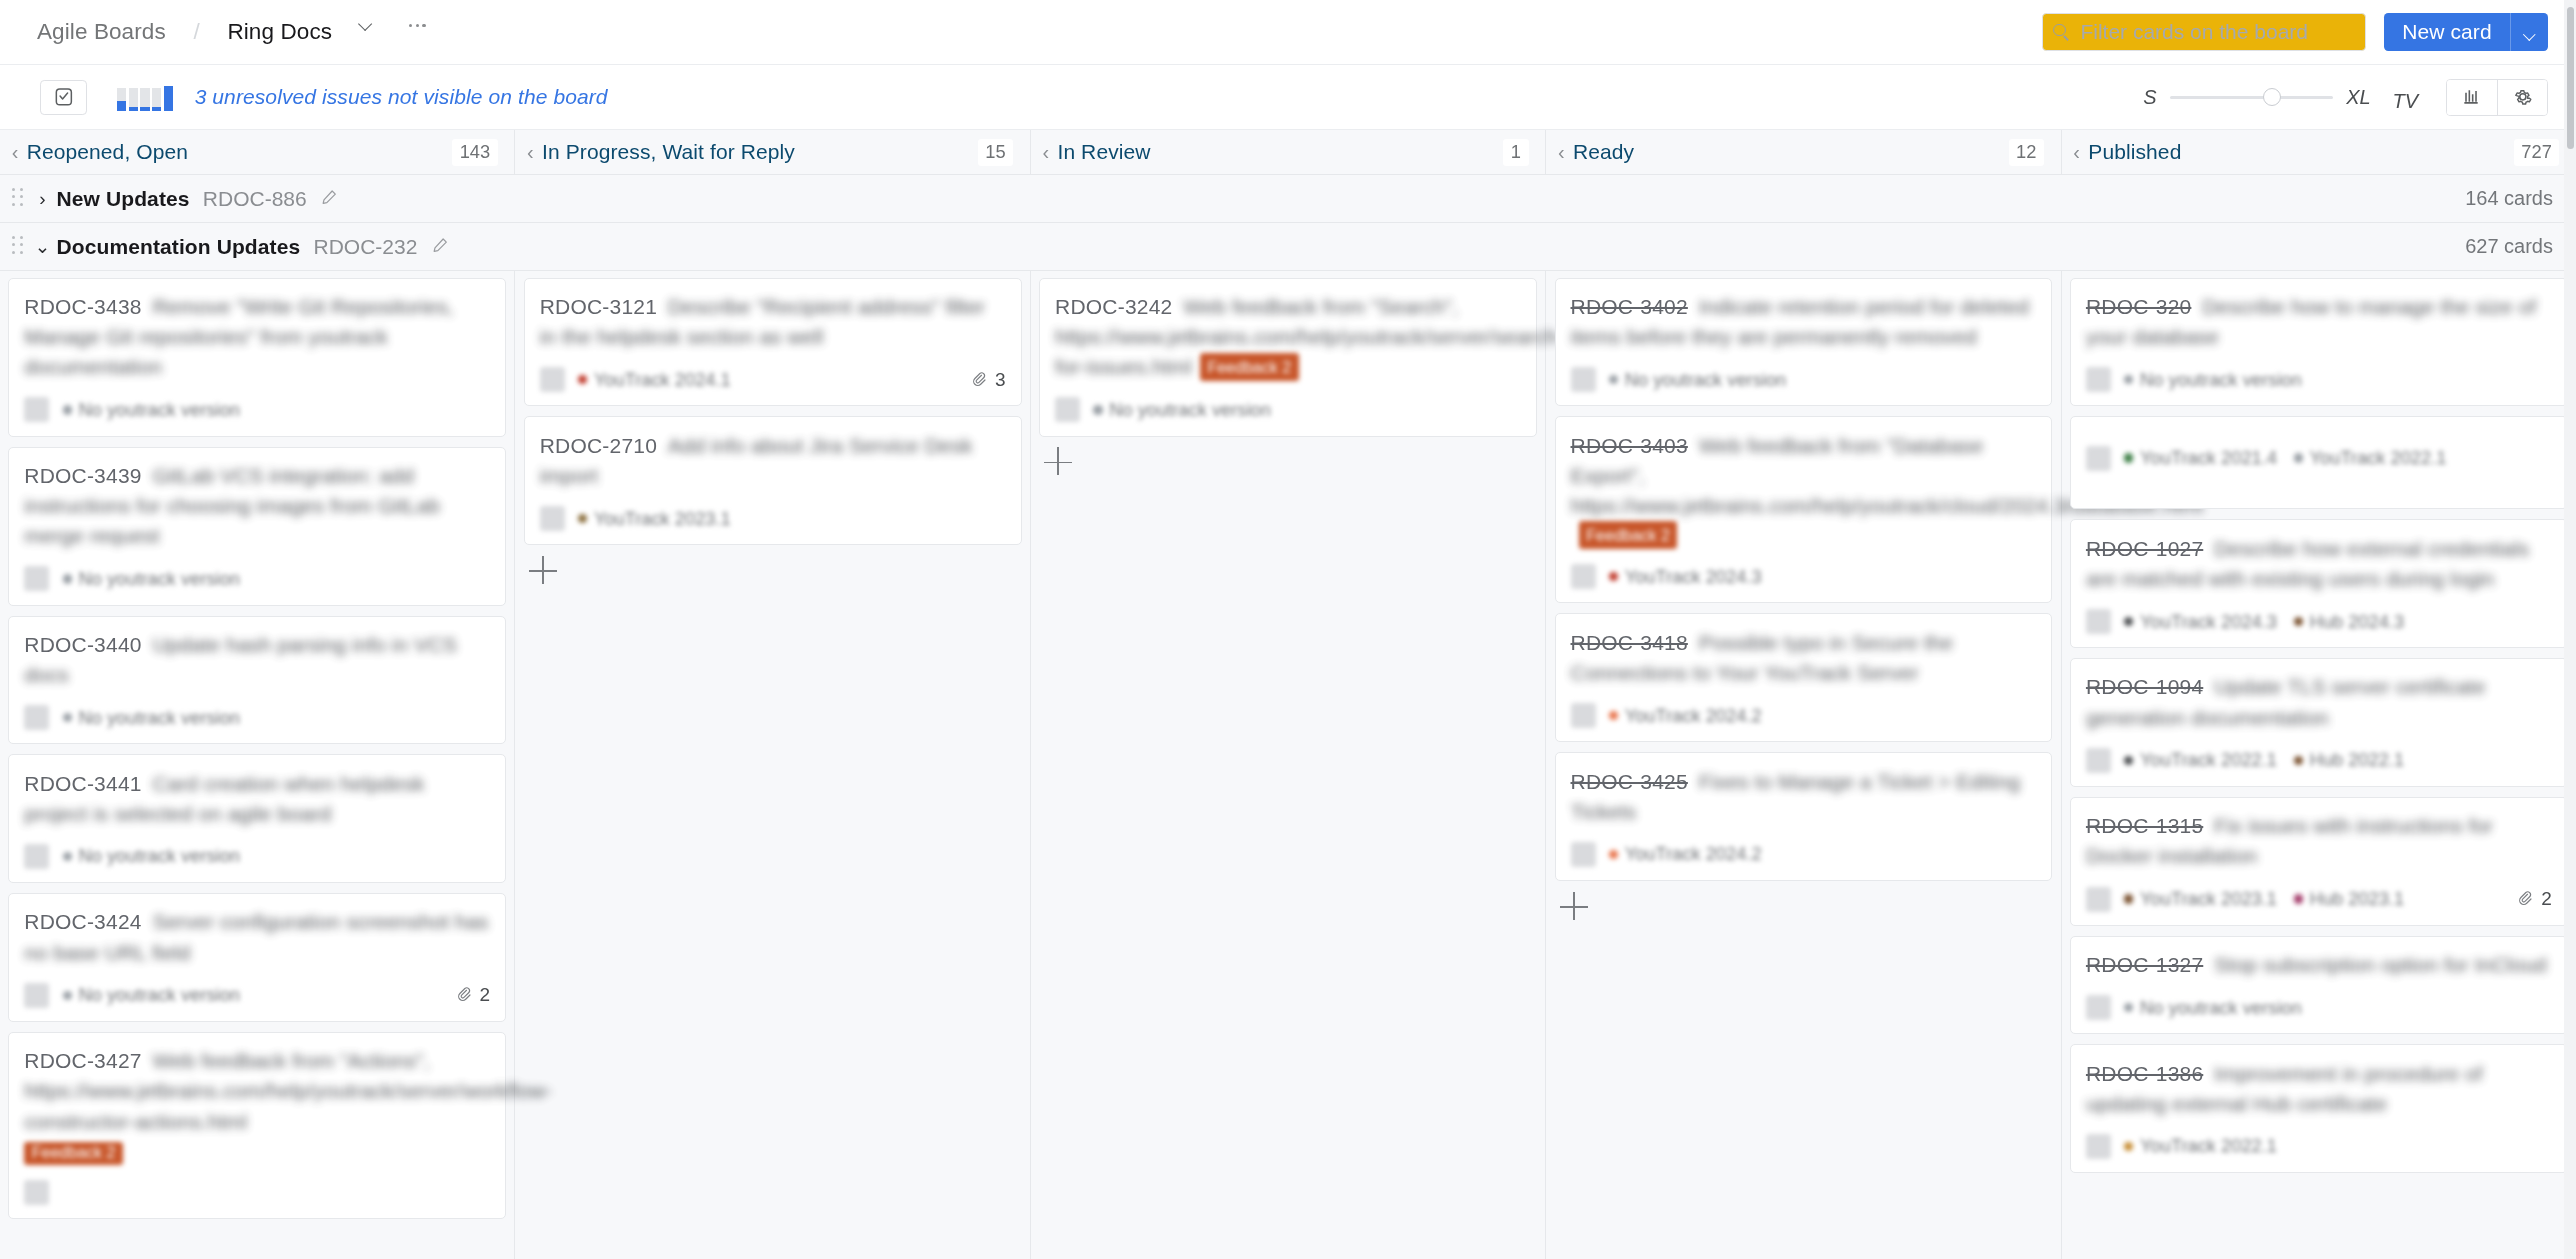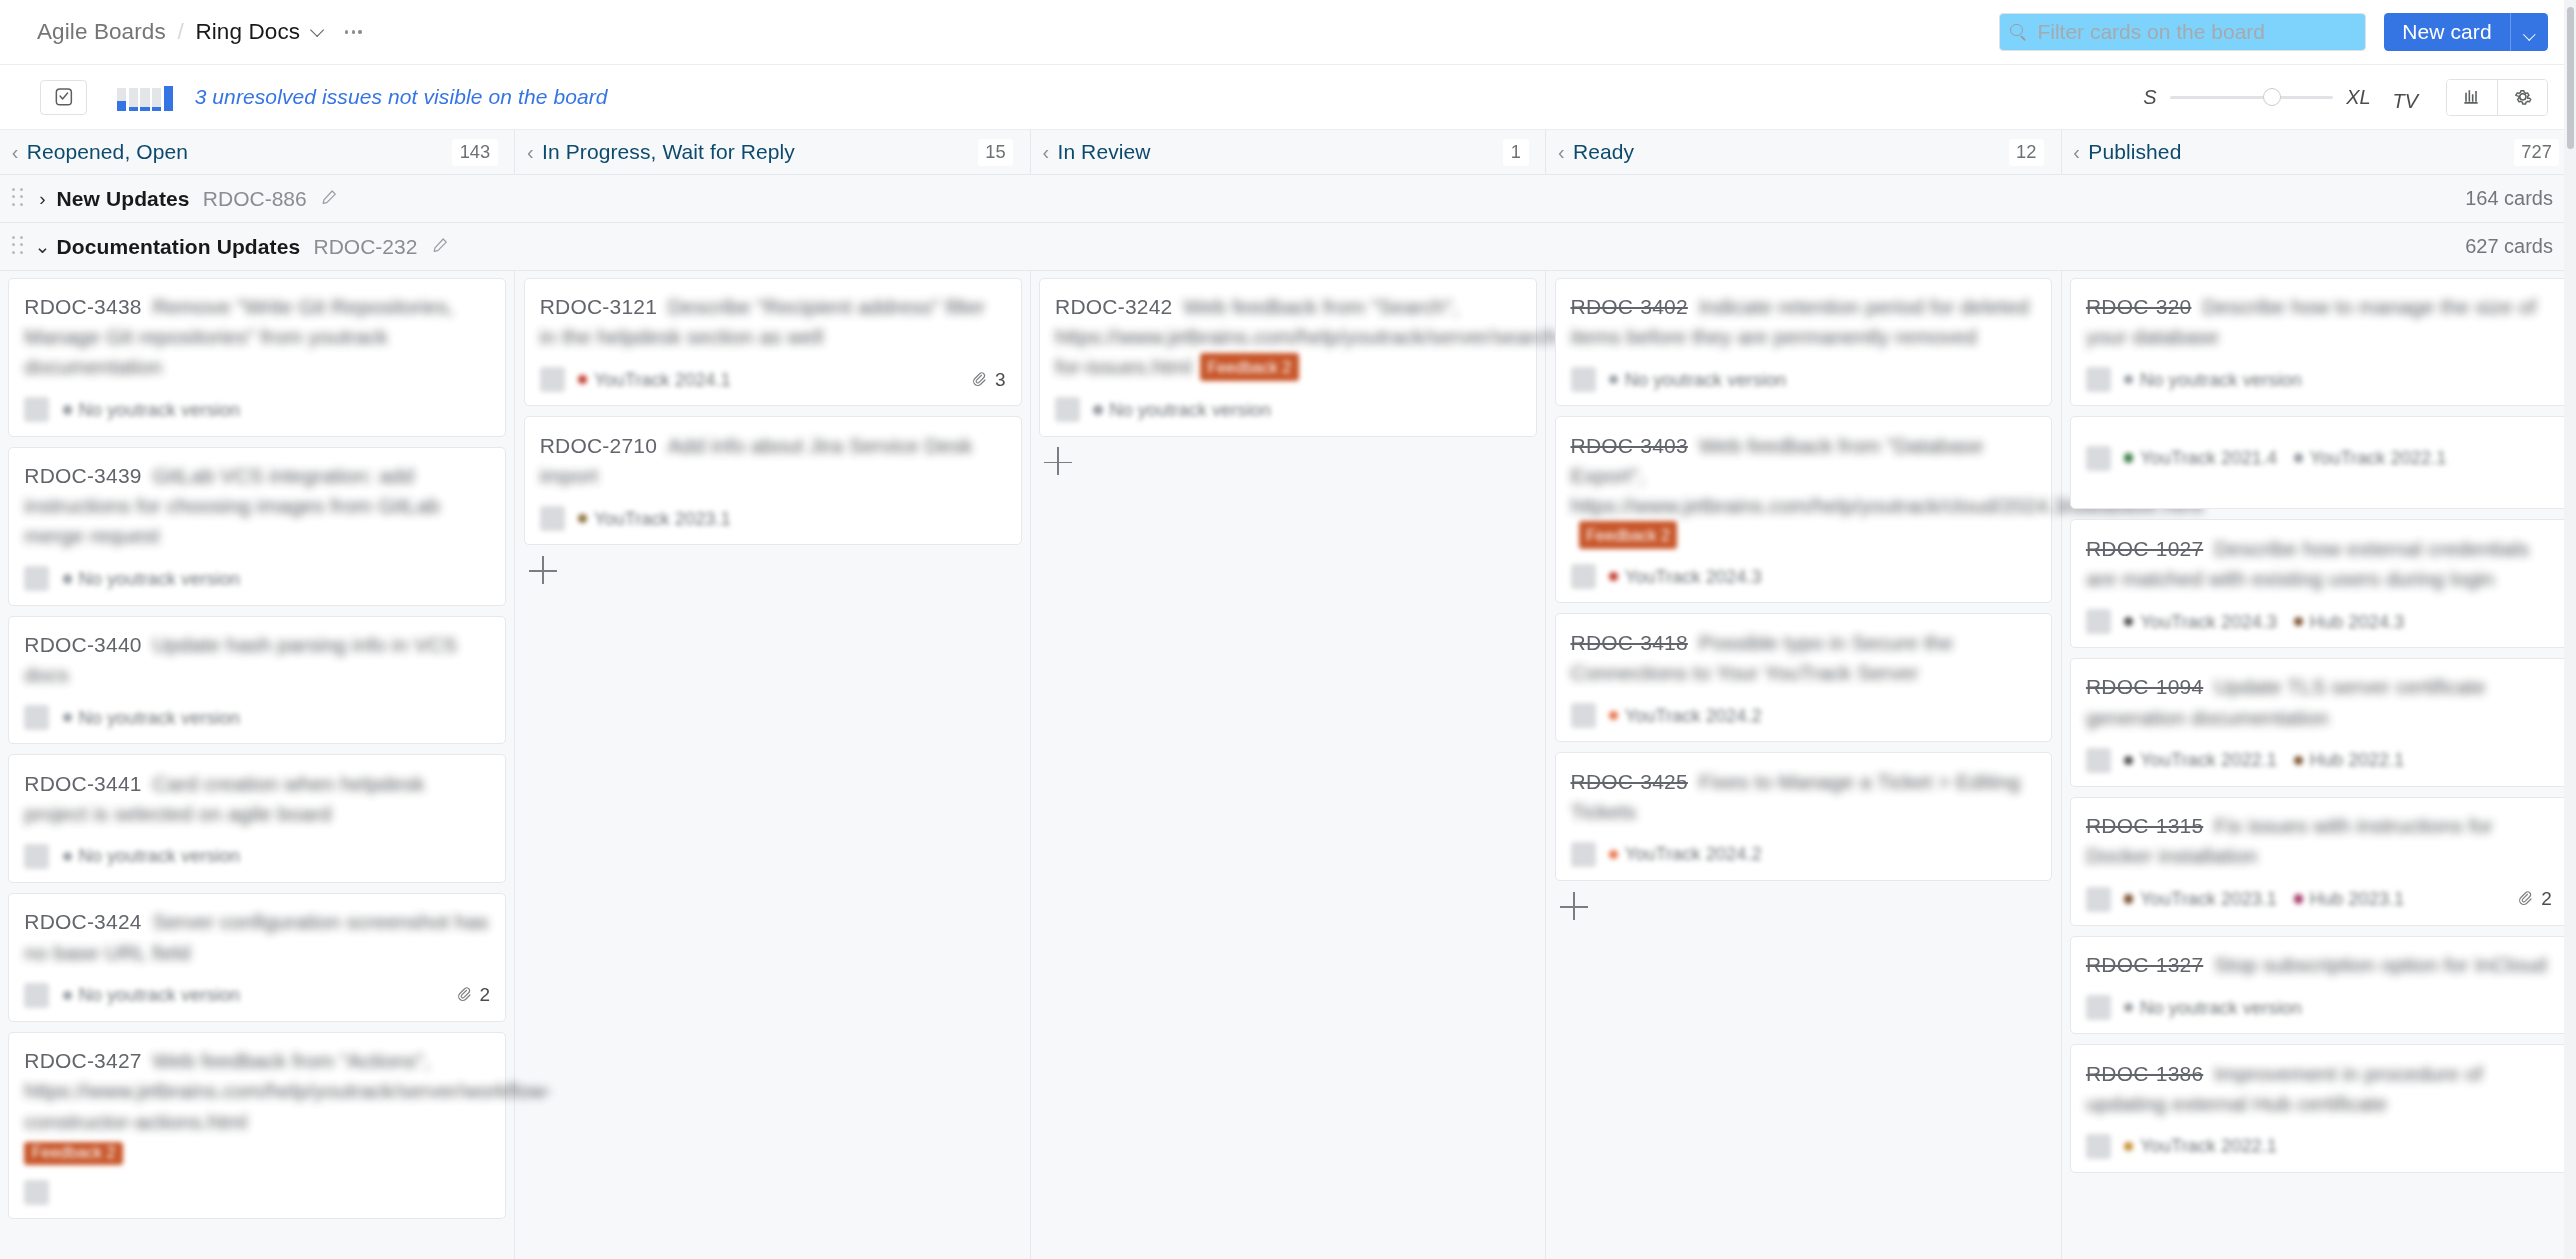--- a/index.html
+++ b/index.html
@@ -16,21 +16,21 @@
   
   .topbar {
     height: 65px;
     display: flex;
     align-items: center;
     padding: 0 28px 0 37px;
     background: #fff;
     border-bottom: 0.8px solid #ebedf0;
     position: relative;
   }
-  .breadcrumb { display: flex; align-items: center; gap: 0; }
+  .breadcrumb { display: flex; align-items: flex-start; gap: 16px; }
   .crumb-link {
     font-size: 22.5px;
     color: #737577;
     text-decoration: none;
     letter-spacing: 0.1px;
   }
   .crumb-sep {
     color: #d5d8dc;
     font-size: 22.5px;
     margin: 0 11.7px;
@@ -67,26 +67,26 @@
     background: #8b8d8f; display: block;
   }
 
   .topbar-right {
     margin-left: auto;
     display: flex;
     align-items: center;
     gap: 18.3px;
   }
   .searchbox {
-    width: 367px; height: 38px;
+    width: 324px; height: 38px;
     border: 0.8px solid #dfe1e5;
     border-radius: 4.2px;
     display: flex; align-items: center;
     padding: 0 10px;
-    background: #7dd3fc;
+    background: #eab308;
   }
   .search-icon {
     width: 18.3px; height: 18.3px;
     flex: 0 0 18.3px;
     margin-right: 7.5px;
     position: relative;
   }
   .search-icon::before {
     content:"";
     position:absolute; left:0.8px; top:0.8px;

